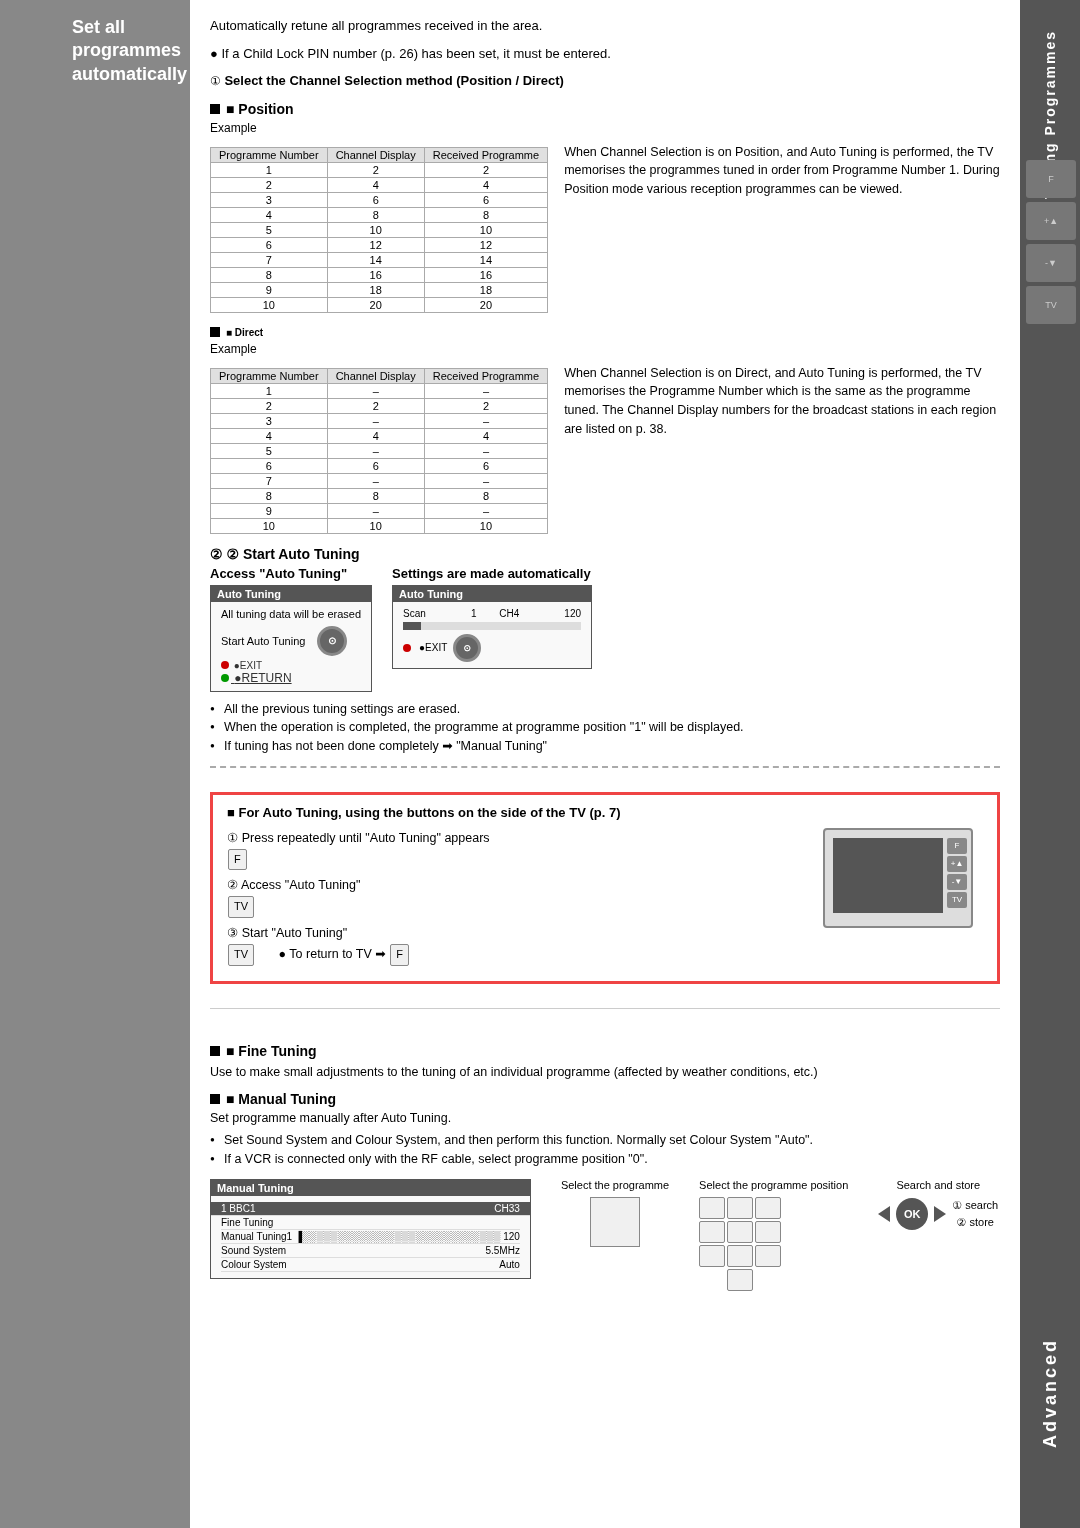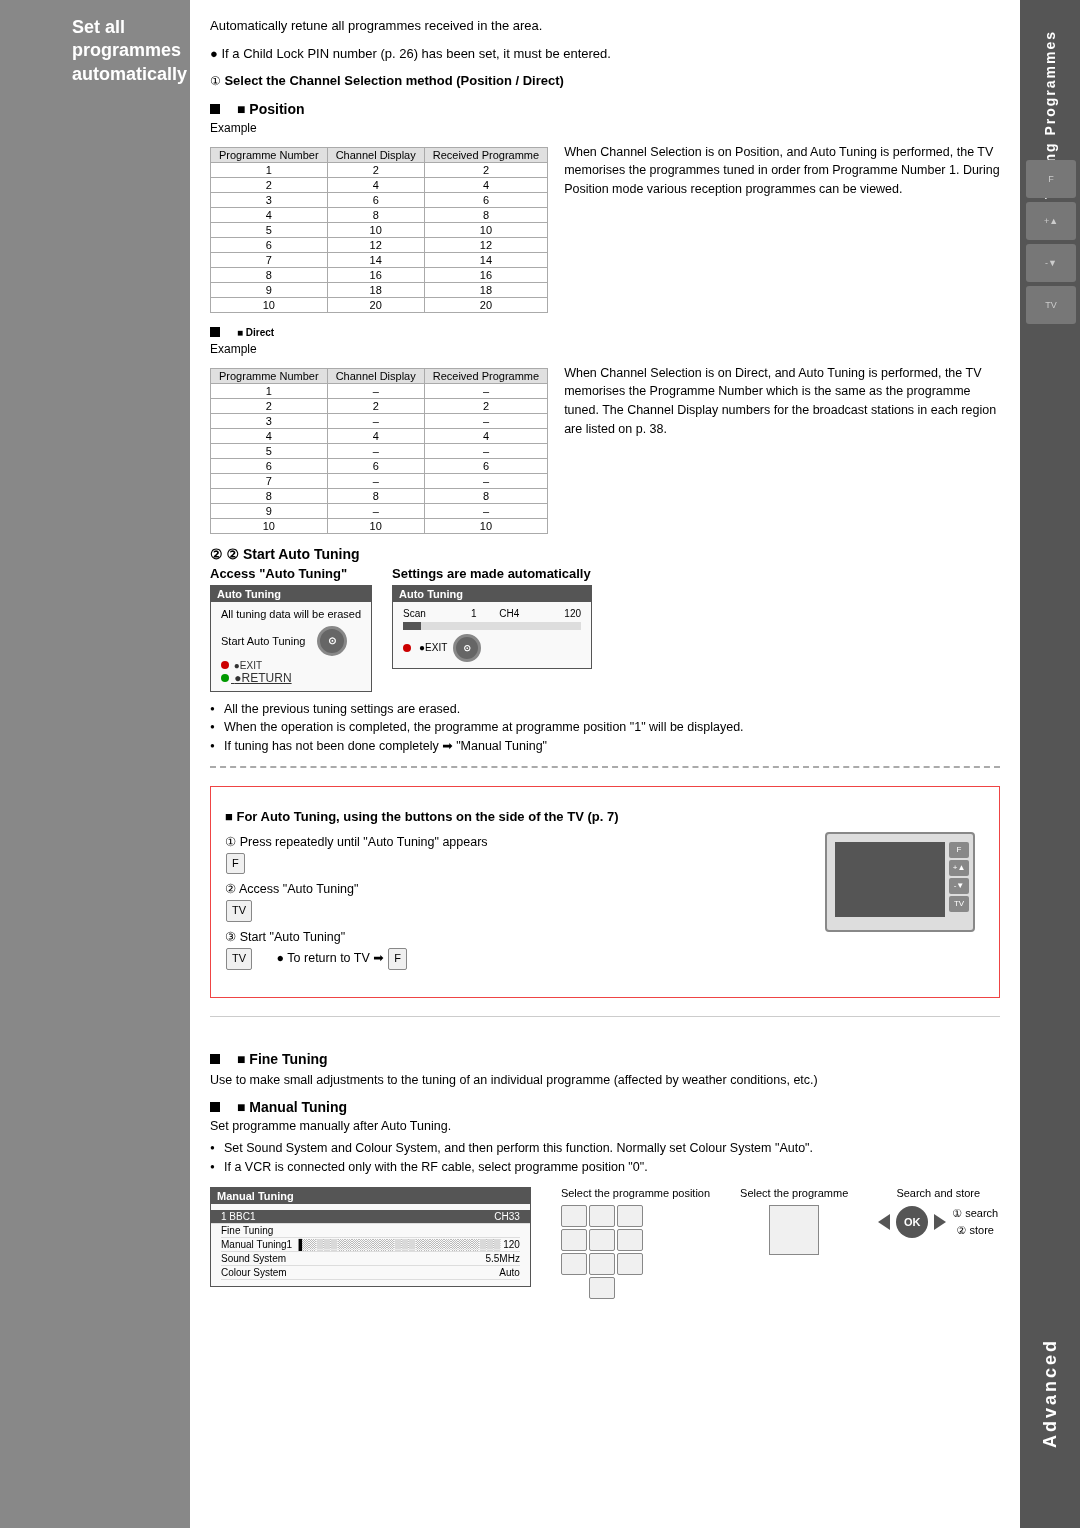--- a/index.html
+++ b/index.html
@@ -121,21 +121,21 @@
       font-size: 13px;
       line-height: 1.5;
       margin-bottom: 8px;
     }
 
     .section-title {
       font-size: 14px;
       font-weight: bold;
       display: flex;
       align-items: center;
-      gap: 17px;
+      gap: 6px;
       margin-top: 10px;
       margin-bottom: 4px;
     }
 
     .black-square {
       width: 10px;
       height: 10px;
       background: black;
       display: inline-block;
     }
@@ -227,23 +227,23 @@
 
     .bullet-list li::before {
       content: "●";
       position: absolute;
       left: 0;
       font-size: 8px;
       top: 3px;
     }
 
     .for-auto-box {
-      border: 1px solid #ef4444;
-      padding: 22px 14px;
-      margin: 18px 0;
+      border: 3px solid #ef4444;
+      padding: 10px 14px;
+      margin: 24px 0;
       position: relative;
     }
 
     .for-auto-title {
       font-size: 13px;
       font-weight: bold;
       margin-bottom: 8px;
     }
 
     .steps-tv-col {
@@ -783,40 +783,40 @@
                     <span>5.5MHz</span>
                   </div>
                   <div class="manual-ui-row-item">
                     <span>Colour System</span>
                     <span>Auto</span>
                   </div>
                 </div>
               </div>
 
               <div class="select-col">
+                <div style="font-size:11px; margin-bottom:6px;">Select the programme</div>
+                <div style="width:50px; height:50px; border:1px solid #888; background:#f0f0f0; margin:0 auto;"></div>
+              </div>
+
+              <div class="select-col">
                 <div style="font-size:11px; margin-bottom:6px;">Select the programme position</div>
                 <div class="keypad-grid">
                   <div class="keypad-key"></div>
                   <div class="keypad-key"></div>
                   <div class="keypad-key"></div>
                   <div class="keypad-key"></div>
                   <div class="keypad-key"></div>
                   <div class="keypad-key"></div>
                   <div class="keypad-key"></div>
                   <div class="keypad-key"></div>
                   <div class="keypad-key"></div>
                   <div></div>
                   <div class="keypad-key"></div>
                   <div></div>
                 </div>
-              </div>
-
-              <div class="select-col">
-                <div style="font-size:11px; margin-bottom:6px;">Select the programme</div>
-                <div style="width:50px; height:50px; border:1px solid #888; background:#f0f0f0; margin:0 auto;"></div>
               </div>
 
               <div class="select-col">
                 <div style="font-size:11px; margin-bottom:6px;">Search and store</div>
                 <div class="ok-search-box">
                   <div class="triangle-left"></div>
                   <div class="ok-round">OK</div>
                   <div class="triangle-right"></div>
                   <div class="search-store-labels">
                     <span>① search</span>

